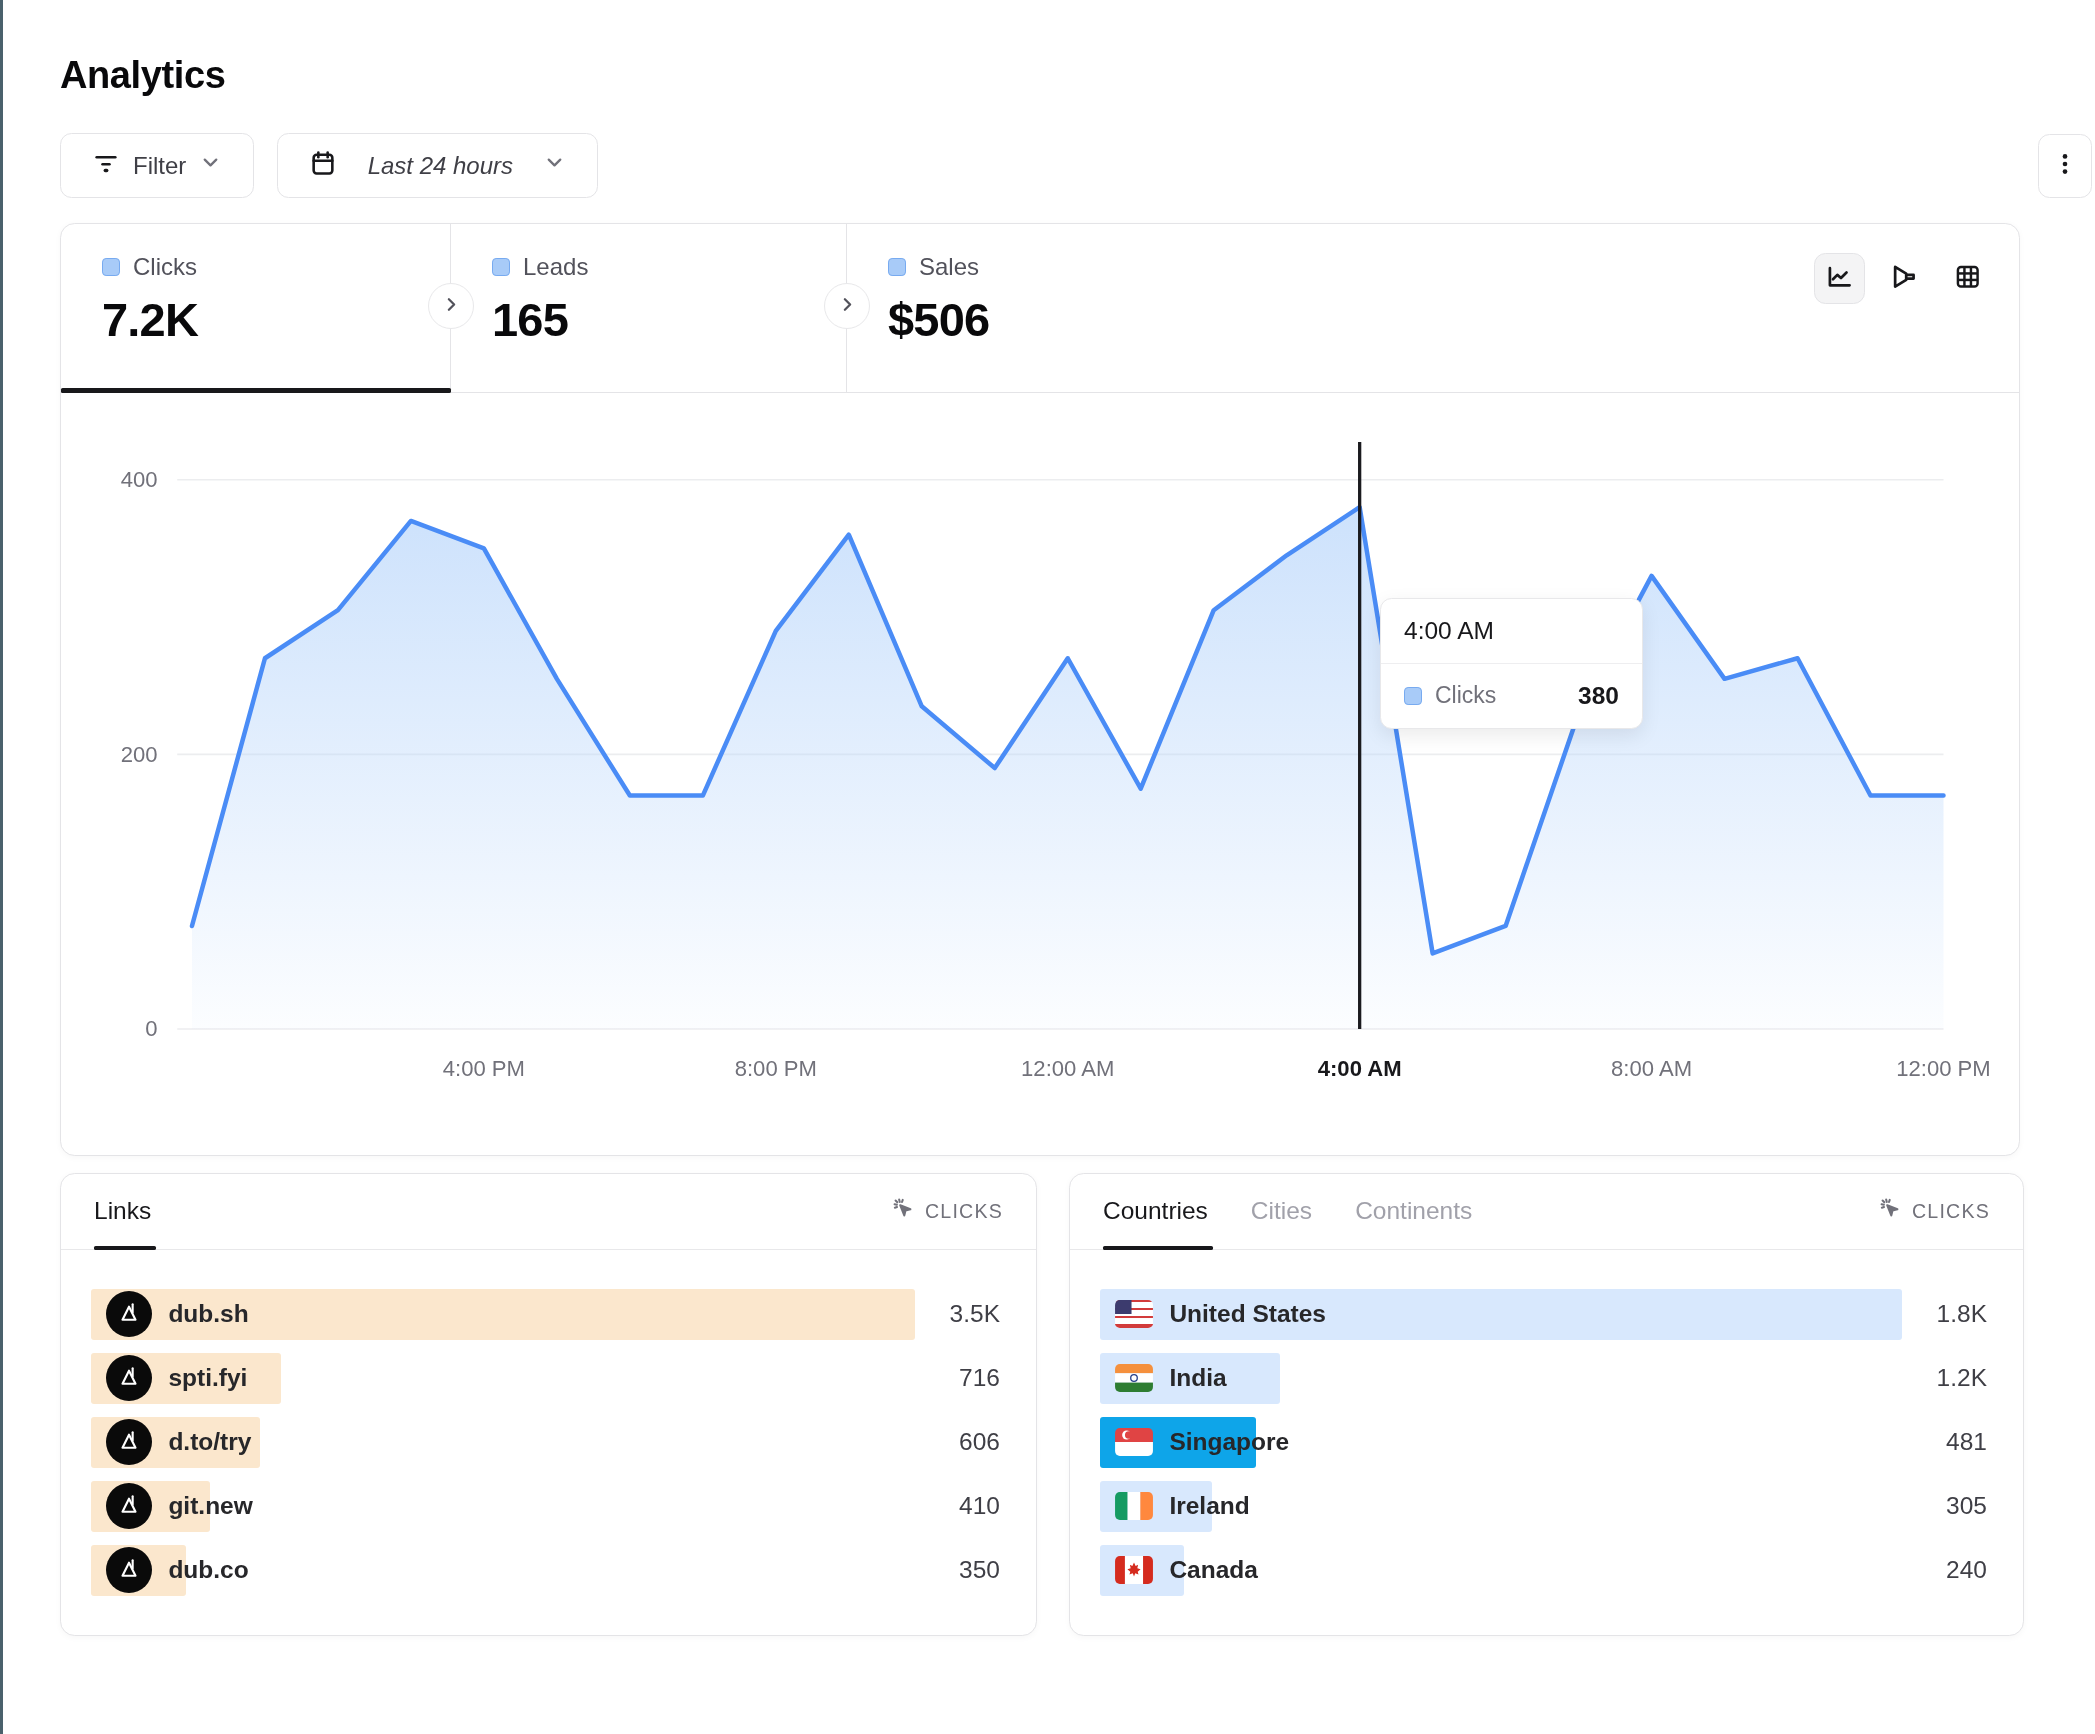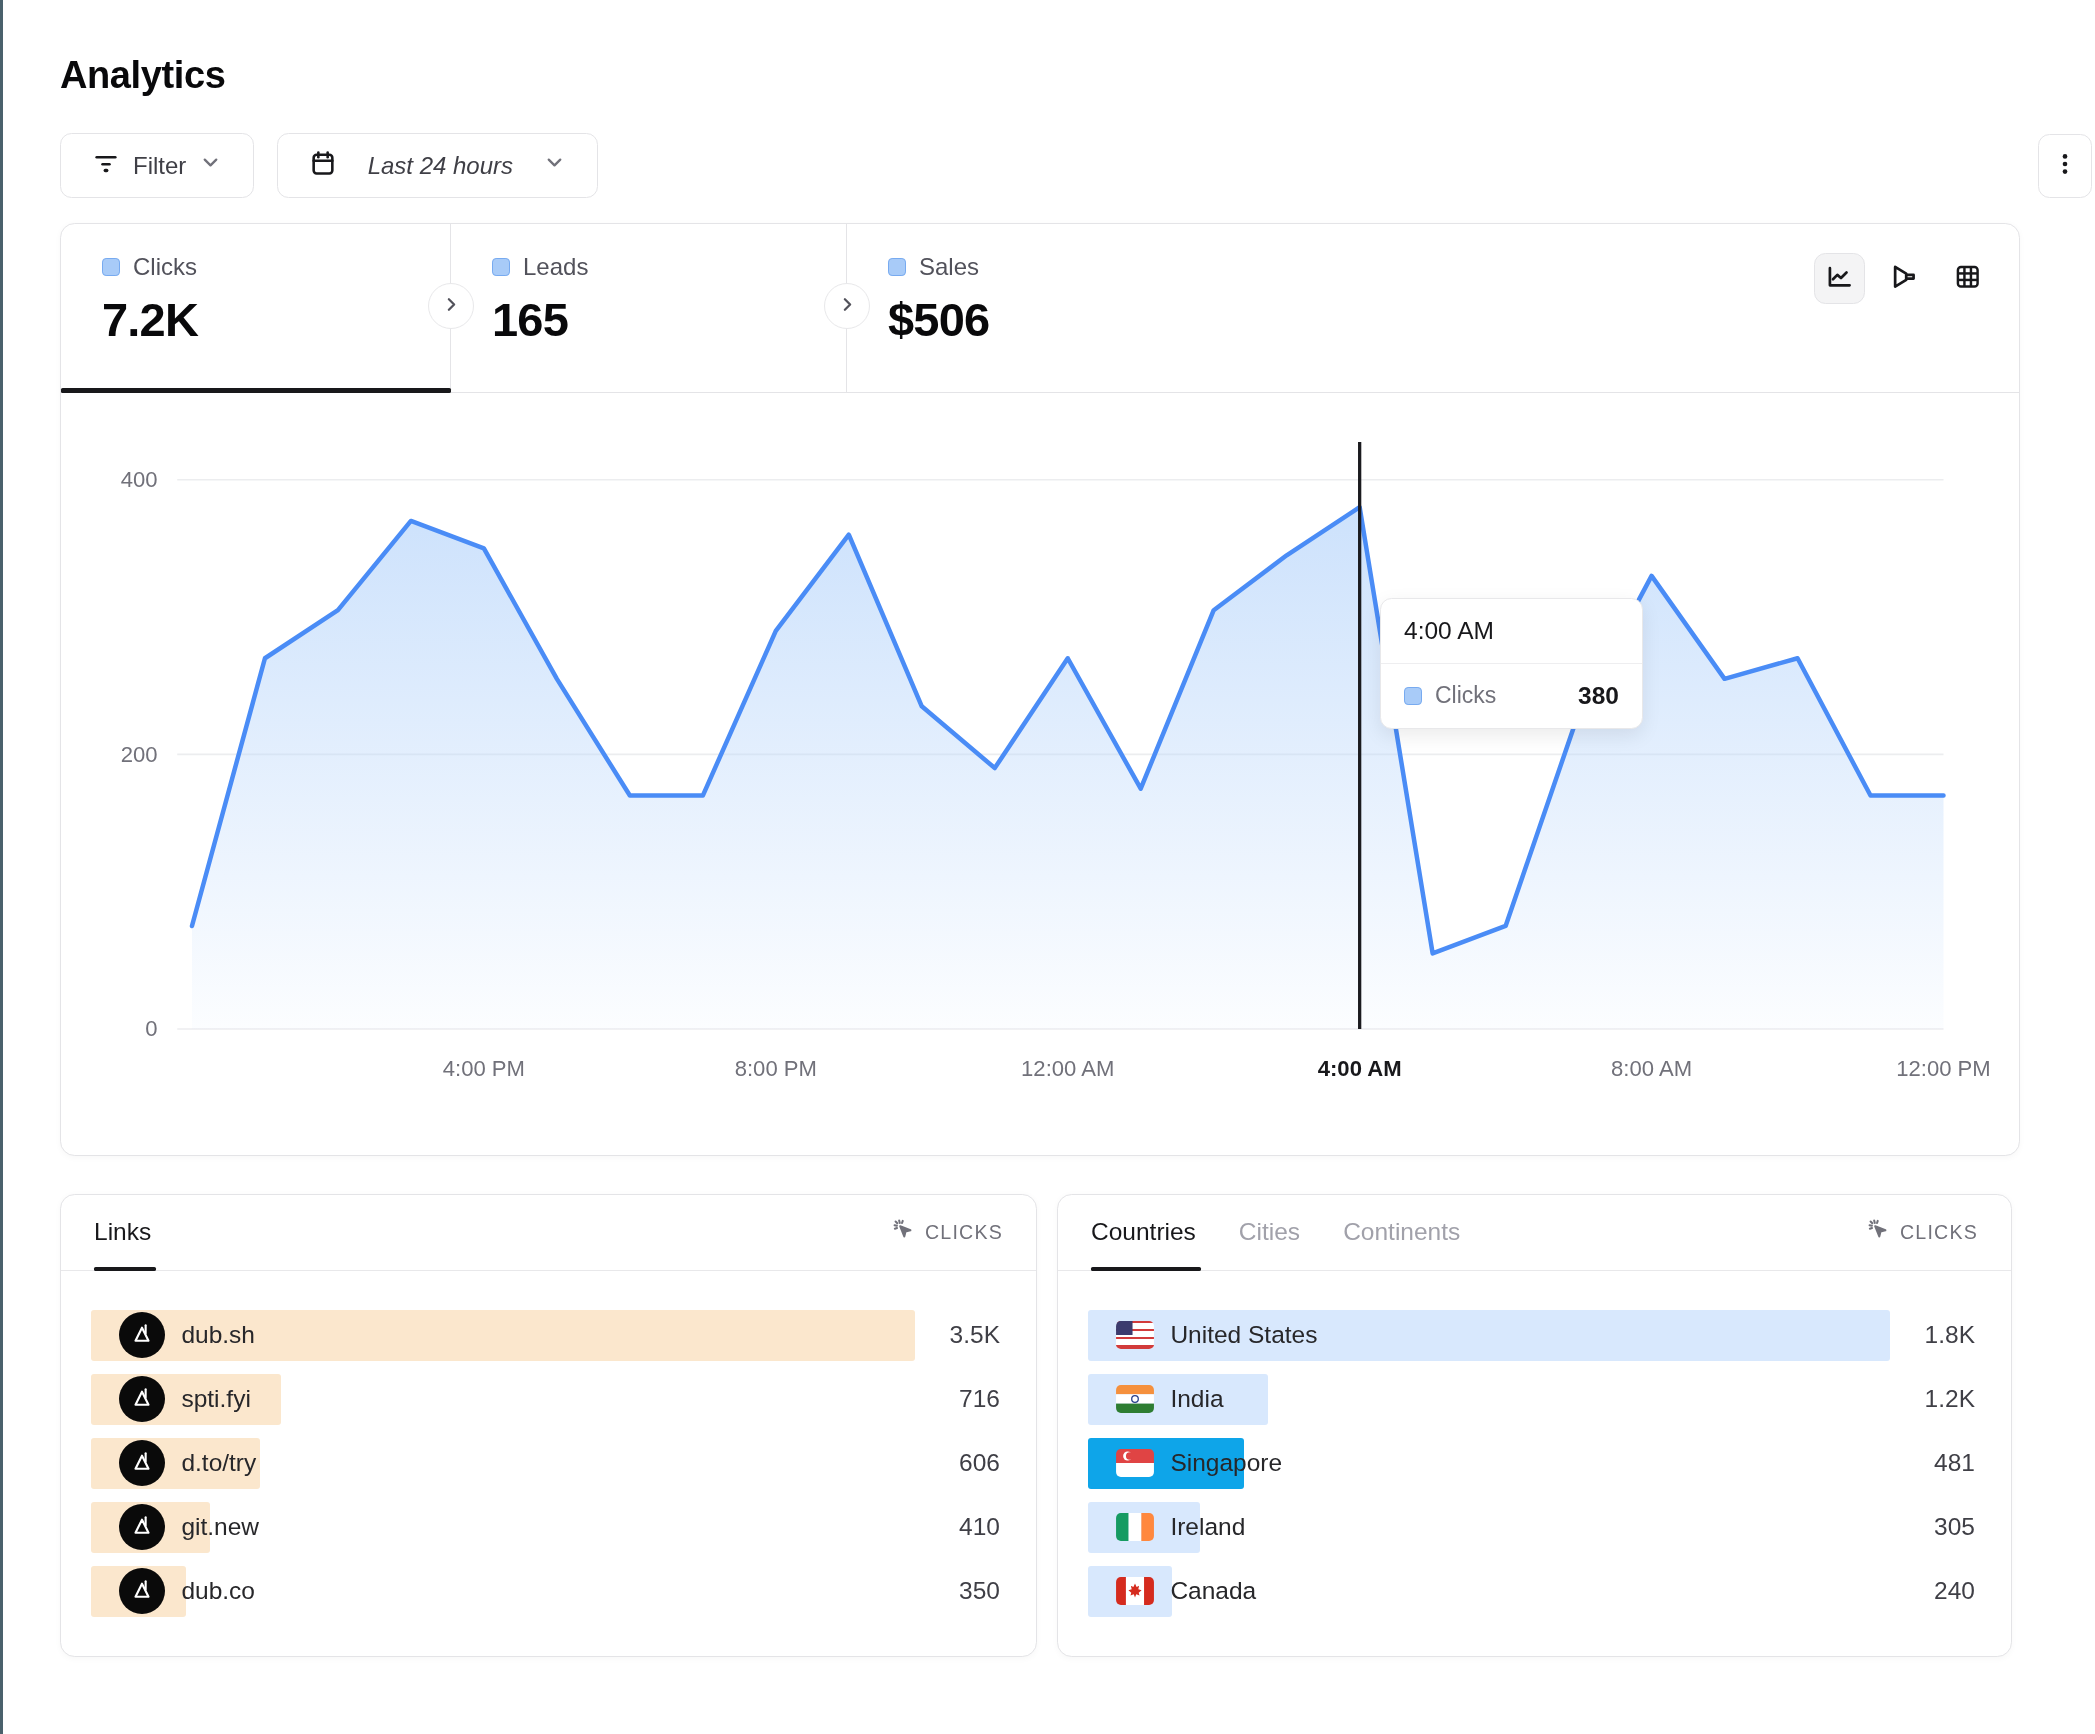--- a/index.html
+++ b/index.html
@@ -41,34 +41,34 @@
   
   .chart-wrap{position:relative;width:1957px;height:762px;}
   .chart-wrap svg.main{position:absolute;left:0;top:0;}
   .tooltip{position:absolute;left:1319px;top:205px;width:263px;background:#fff;border:1.6px solid #e8e8ea;border-radius:11.5px;box-shadow:0 6.5px 19.6px rgba(0,0,0,.08);box-sizing:border-box;}
   .tooltip-head{padding:18px 23px;font-size:24.5px;color:#18181b;border-bottom:1.6px solid #eeeef0;}
   .tooltip-row{display:flex;align-items:center;gap:13px;padding:18px 23px;}
   .tooltip-row .tl{font-size:23px;color:#71717a;flex:1;}
   .tooltip-row .tv{font-size:24.5px;font-weight:700;color:#18181b;}
 
   
-  .bottom-grid{display:flex;gap:20px;margin-top:38px;}
+  .bottom-grid{display:flex;gap:32px;margin-top:17px;}
   .panel{border:1.6px solid #e4e4e7;border-radius:14.7px;background:#fff;box-sizing:border-box;box-shadow:0 1.6px 6.5px rgba(0,0,0,.03);height:463px;position:relative;}
   .panel.links{width:977px;}
   .panel.countries{width:955px;}
   .panel-header{position:relative;display:flex;align-items:center;height:75px;padding:0 33px;border-bottom:1.6px solid #e8e8ea;}
   .ptabs{display:flex;gap:43px;height:100%;align-items:center;}
   .ptab{font-size:24.5px;color:#a1a1aa;cursor:pointer;position:relative;height:100%;display:flex;align-items:center;}
   .ptab.active{color:#18181b;font-weight:500;}
   .ptab.active:after{content:"";position:absolute;left:0;right:-4.9px;bottom:-1.6px;height:4.1px;background:#18181b;border-radius:1.6px;}
   .metric{margin-left:auto;display:flex;align-items:center;gap:9.8px;color:#71717a;font-size:19.6px;letter-spacing:1.2px;font-weight:500;}
   .rows{padding:39px 36px 0 30px;display:flex;flex-direction:column;gap:13px;}
   .row{display:flex;align-items:center;cursor:pointer;}
   .bar-area{flex:1;position:relative;height:51px;}
-  .bar{position:absolute;left:0;top:0;height:51px;border-radius:3px;display:flex;align-items:center;gap:16.4px;padding-left:28px;box-sizing:border-box;min-width:79px;}
+  .bar{position:absolute;left:0;top:0;height:51px;border-radius:3px;display:flex;align-items:center;gap:16.4px;padding-left:15px;box-sizing:border-box;min-width:79px;font-weight:bold;}
   .bar-label{font-size:24.5px;color:#27272a;white-space:nowrap;}
   .row-value{width:85px;text-align:right;font-size:24.5px;color:#3f3f46;}
   .avatar{width:46px;height:46px;border-radius:50%;background:#0a0a0a;display:flex;align-items:center;justify-content:center;flex:0 0 auto;}
   .flag{width:38px;height:28px;border-radius:4.9px;overflow:hidden;flex:0 0 auto;display:block;}
 </style>
 </head>
 <body>
 
 <div class="page">
   <div class="content">

